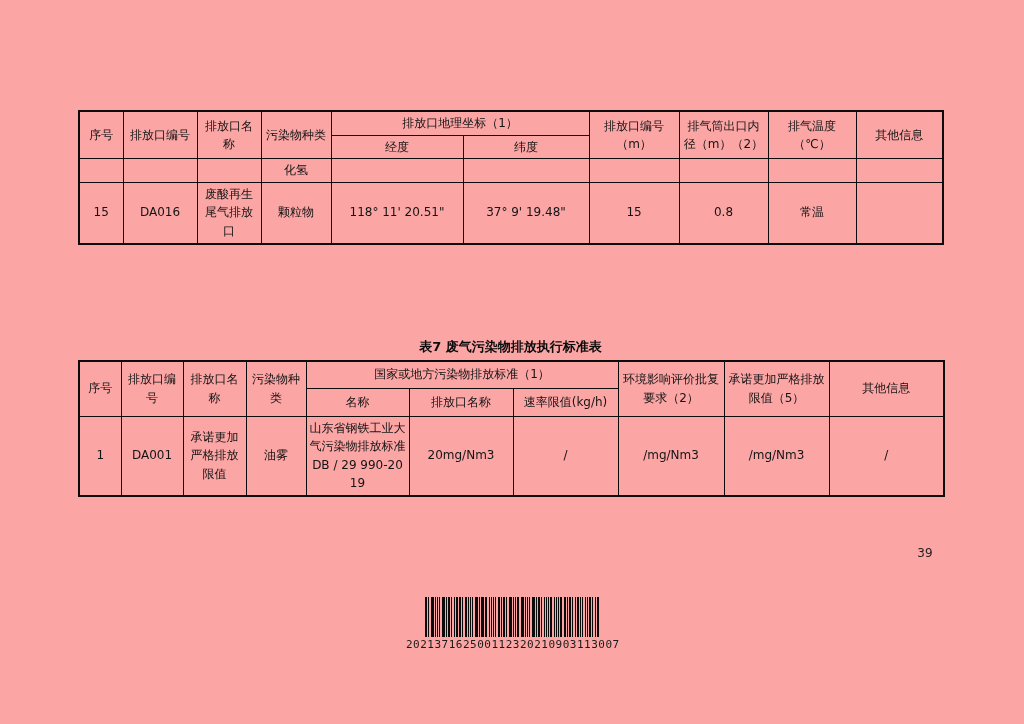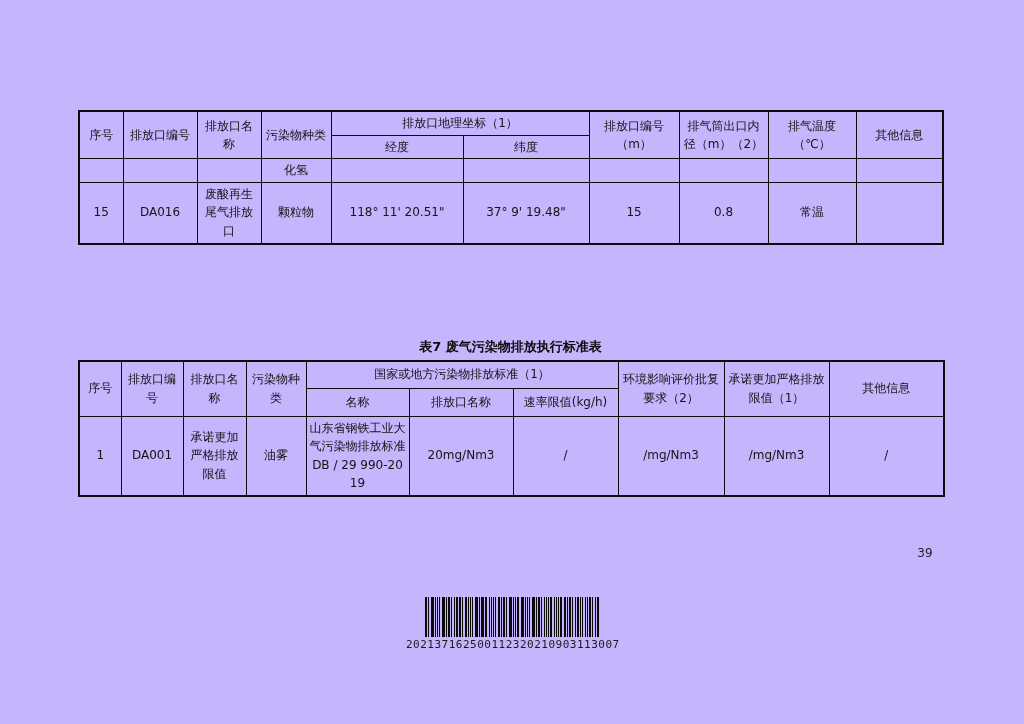--- a/index.html
+++ b/index.html
@@ -1,20 +1,20 @@
 <!DOCTYPE html>
 <html><head>
 <meta charset="utf-8">
 <style>
   * { margin: 0; padding: 0; box-sizing: border-box; }
   html, body { background: #e8e8e8; }
   body { font-family: "DejaVu Sans", "Liberation Sans", sans-serif; color: #111; }
   #page {
     position: relative; width: 1024px; height: 724px;
-    background: #c4b5fd; overflow: hidden; margin: 0 auto;
+    background: #fca5a5; overflow: hidden; margin: 0 auto;
   }
   
   .doc-table {
     border-collapse: collapse; table-layout: fixed;
     font-size: 12px; color: #141414;
   }
   .doc-table th, .doc-table td {
     border: 1px solid #0c0c0c;
     text-align: center; vertical-align: middle;
     font-weight: normal; padding: 2px 3px;
@@ -146,21 +146,21 @@
           <col style="width:115px">
       </colgroup>
       <tbody>
           <tr class="hdr1">
         <th rowspan="2">序号</th>
         <th rowspan="2">排放口编号</th>
         <th rowspan="2">排放口名称</th>
         <th rowspan="2">污染物种类</th>
         <th colspan="3">国家或地方污染物排放标准（1）</th>
         <th rowspan="2">环境影响评价批复要求（2）</th>
-        <th rowspan="2">承诺更加严格排放限值（1）</th>
+        <th rowspan="2">承诺更加严格排放限值（5）</th>
         <th rowspan="2">其他信息</th>
       </tr>
       <tr class="hdr2">
         <th>名称</th>
         <th>排放口名称</th>
         <th>速率限值(kg/h)</th>
       </tr>
       <tr class="datarow">
         <td>1</td>
         <td>DA001</td>

